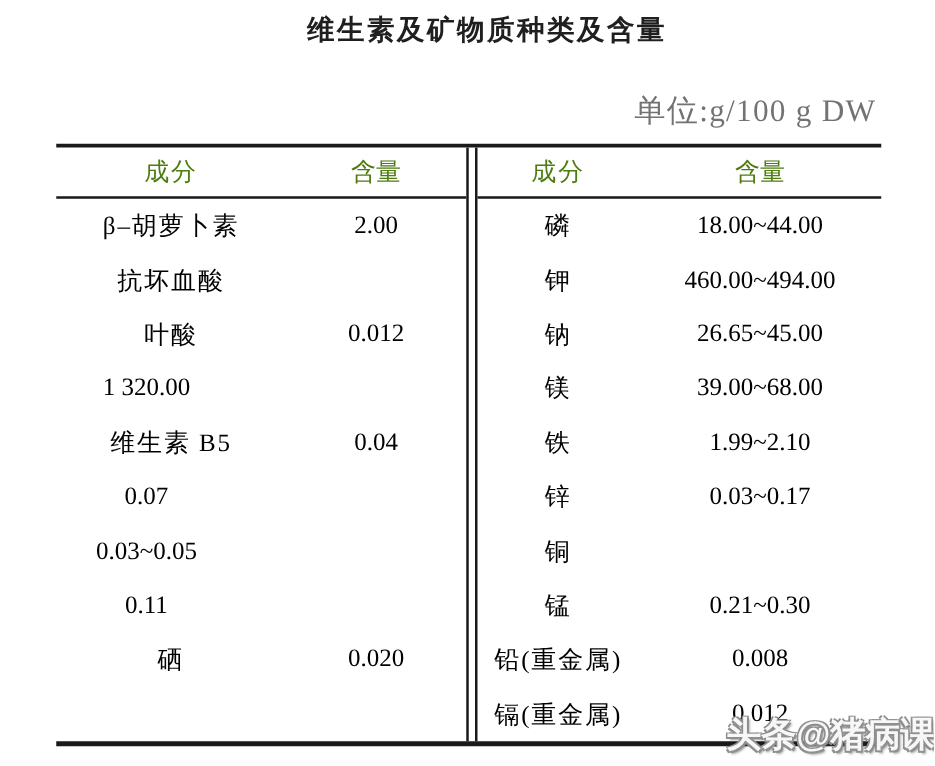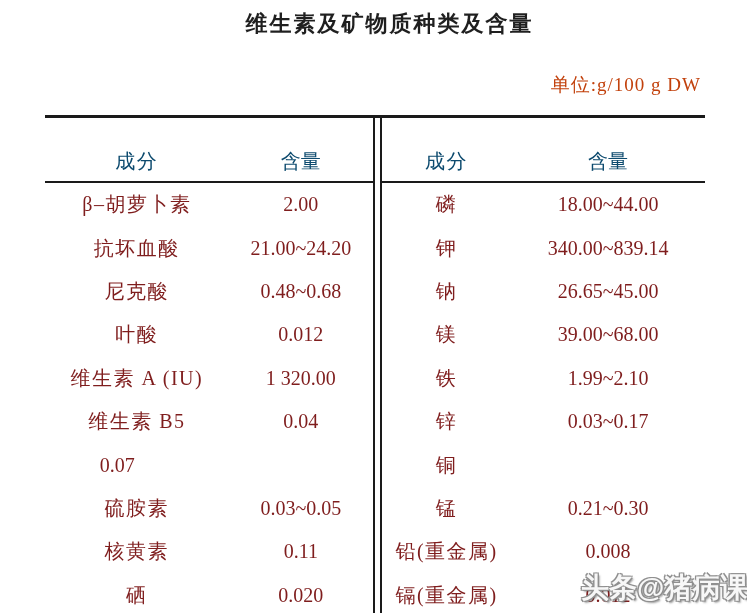--- a/index.html
+++ b/index.html
@@ -14,39 +14,39 @@
   }
   .title {
     position:absolute; top:9px; left:0; width:100%;
     text-align:center; text-indent:32px;
     font-family:"Liberation Sans","DejaVu Sans",sans-serif;
     font-weight:700; font-size:22px; letter-spacing:2px;
     color:#1f1f1f;
   }
   .unit {
     position:absolute; top:72px; right:46px;
-    font-size:19px; letter-spacing:1px; color:#c2410c;
+    font-size:25px; letter-spacing:1px; color:#737373;
   }
   .table-wrap {
     position:absolute; left:45px; top:115px; width:660px;
     border-top:3px solid #1a1a1a;
     border-bottom:4px solid #1a1a1a;
     display:flex;
   }
   .t-left  { width:330px; border-right:2px solid #1a1a1a; }
   .t-gap   { width:5px; }
   .t-right { flex:1; border-left:2px solid #1a1a1a; }
   .header-row {
     height:41px; border-bottom:2px solid #1a1a1a;
     display:flex; align-items:center;
-    font-size:20px; letter-spacing:5px; color:#0c4a6e;margin-top:24px;
+    font-size:20px; letter-spacing:5px; color:#4d7c0f;
   }
   .row {
     height:43.4px; display:flex; align-items:center;
-    font-size:20px; color:#7f1d1d;
+    font-size:20px; color:#000000;
   }
   .cell { text-align:center; white-space:nowrap; }
   .comp { letter-spacing:1.5px; }
   .val  { letter-spacing:0; }
   .t-left  .comp { width:56%; }
   .t-left  .val  { width:44%; }
   .t-right .comp { width:40%; }
   .t-right .val  { width:60%; }
   .watermark {
     position:absolute; left:581px; top:569px; z-index:5;
@@ -74,47 +74,39 @@
       <div class="header-row">
         <div class="cell comp">成分</div>
         <div class="cell val">含量</div>
       </div>
       <div class="row">
         <div class="cell comp">β–胡萝卜素</div>
         <div class="cell val">2.00</div>
       </div>
       <div class="row">
         <div class="cell comp">抗坏血酸</div>
-        <div class="cell val">21.00~24.20</div>
-      </div>
-      <div class="row">
-        <div class="cell comp">尼克酸</div>
-        <div class="cell val">0.48~0.68</div>
       </div>
       <div class="row">
         <div class="cell comp">叶酸</div>
         <div class="cell val">0.012</div>
       </div>
       <div class="row">
-        <div class="cell comp">维生素 A (IU)</div>
         <div class="cell val">1 320.00</div>
       </div>
       <div class="row">
         <div class="cell comp">维生素 B5</div>
         <div class="cell val">0.04</div>
       </div>
       <div class="row">
         <div class="cell val">0.07</div>
       </div>
       <div class="row">
-        <div class="cell comp">硫胺素</div>
         <div class="cell val">0.03~0.05</div>
       </div>
       <div class="row">
-        <div class="cell comp">核黄素</div>
         <div class="cell val">0.11</div>
       </div>
       <div class="row">
         <div class="cell comp">硒</div>
         <div class="cell val">0.020</div>
       </div>
     </div>
 
     <div class="t-gap"></div>
 
@@ -122,21 +114,21 @@
       <div class="header-row">
         <div class="cell comp">成分</div>
         <div class="cell val">含量</div>
       </div>
       <div class="row">
         <div class="cell comp">磷</div>
         <div class="cell val">18.00~44.00</div>
       </div>
       <div class="row">
         <div class="cell comp">钾</div>
-        <div class="cell val">340.00~839.14</div>
+        <div class="cell val">460.00~494.00</div>
       </div>
       <div class="row">
         <div class="cell comp">钠</div>
         <div class="cell val">26.65~45.00</div>
       </div>
       <div class="row">
         <div class="cell comp">镁</div>
         <div class="cell val">39.00~68.00</div>
       </div>
       <div class="row">

